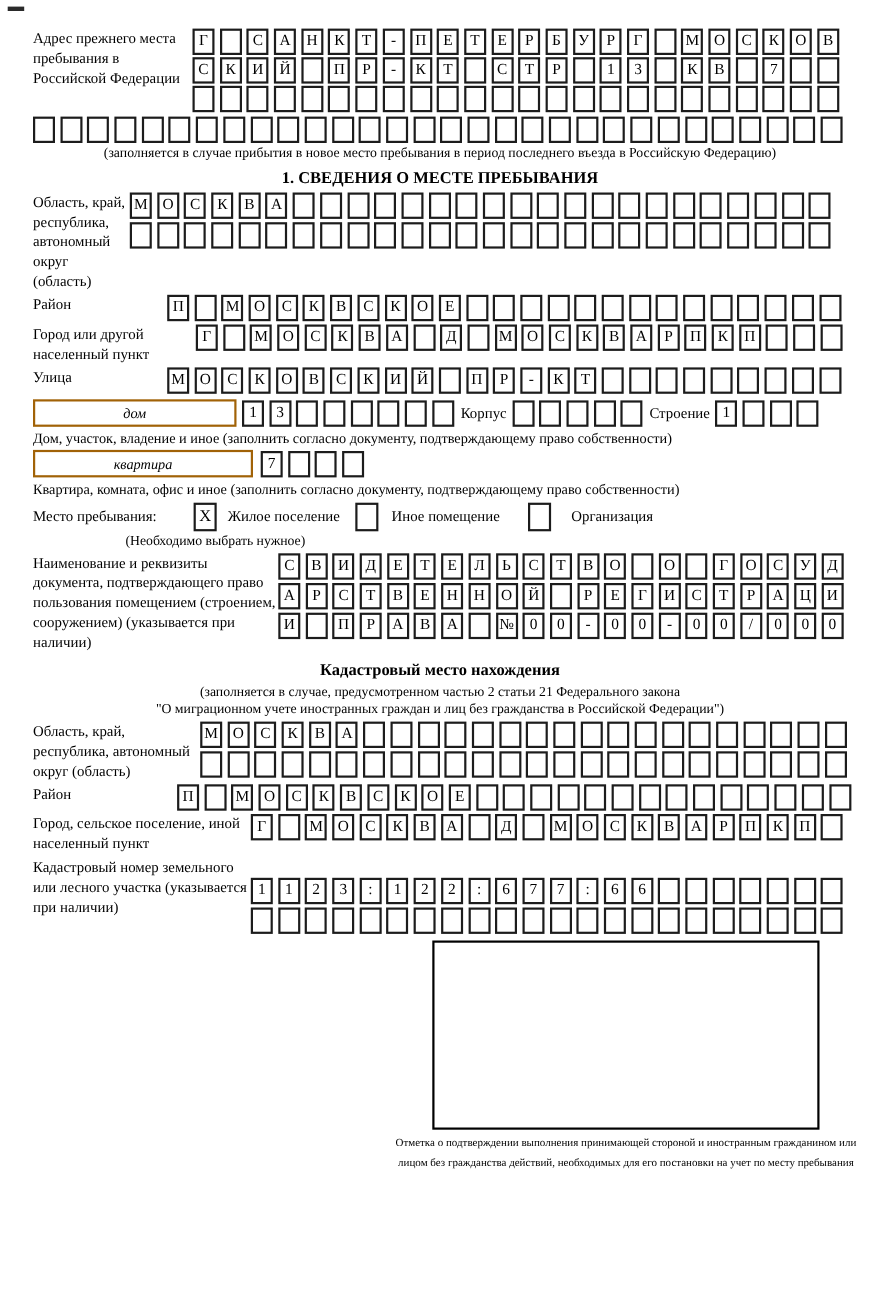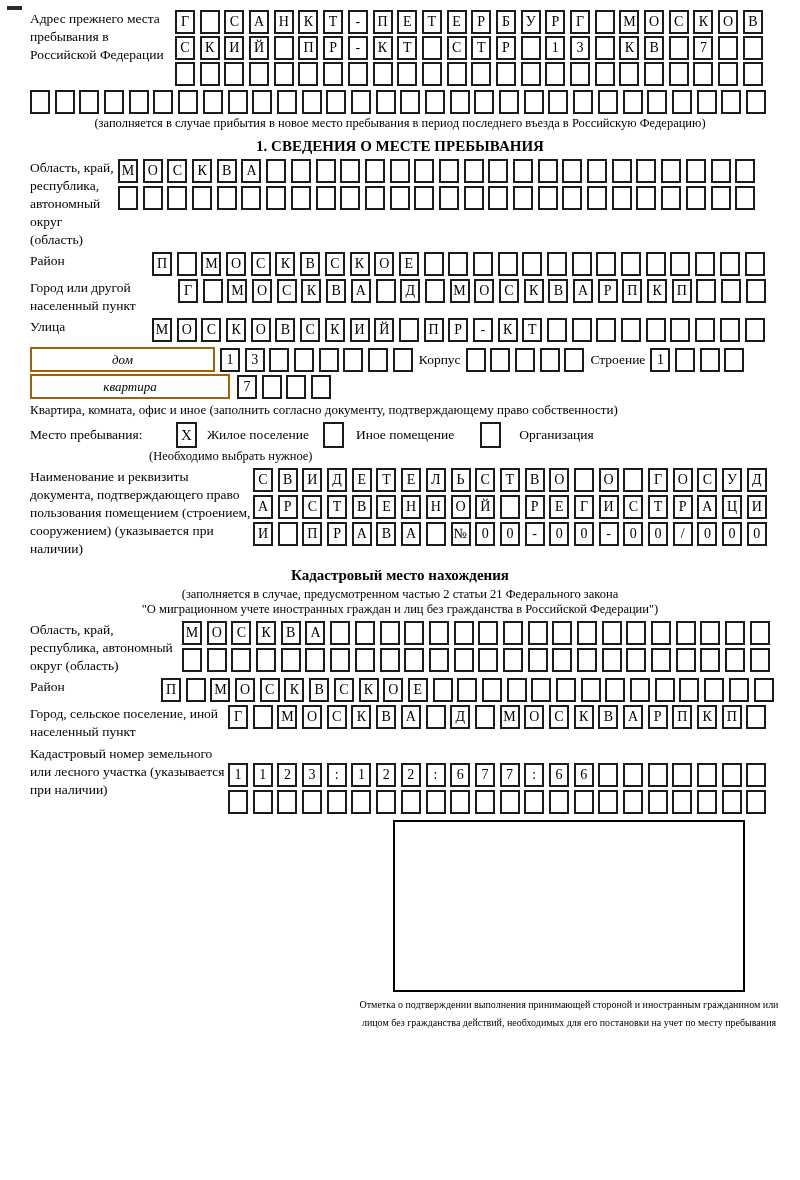--- a/index.html
+++ b/index.html
@@ -31,21 +31,21 @@
 </style>
 </head>
 <body>
 
 <div class="page">
   <div class="artifact"></div>
 
 
   <div class="content">
 
-    <div class="field" style="margin-top:10px">
+    <div class="field" style="margin-top:26px">
       <div class="flabel w143">Адрес прежнего места пребывания в Российской Федерации</div>
       <div class="cellcol">
         <div class="cells">
             <span class="cell">Г</span>
             <span class="cell"></span>
             <span class="cell">С</span>
             <span class="cell">А</span>
             <span class="cell">Н</span>
             <span class="cell">К</span>
             <span class="cell">Т</span>
@@ -332,20 +332,21 @@
           <span class="cell"></span>
         </div>
       <div class="flabel" style="margin-left:6px">Строение</div>
       <div class="cells" style="margin-left:5px">
           <span class="cell">1</span>
           <span class="cell"></span>
           <span class="cell"></span>
           <span class="cell"></span>
         </div>
     </div>
+    <div class="lnote mt3">Дом, участок, владение и иное (заполнить согласно документу, подтверждающему право собственности)</div>
 
     <div class="row-center mt2">
       <div class="widebox" style="width:200px">квартира</div>
       <div class="cells" style="margin-left:7px">
           <span class="cell">7</span>
           <span class="cell"></span>
           <span class="cell"></span>
           <span class="cell"></span>
         </div>
     </div>
@@ -353,21 +354,21 @@
 
     <div class="row-center mt4">
       <div class="flabel" style="width:146px">Место пребывания:</div>
       <div class="checkbox">X</div>
       <div class="flabel" style="margin-left:10px">Жилое поселение</div>
       <div class="checkbox" style="margin-left:14px"></div>
       <div class="flabel" style="margin-left:12px">Иное помещение</div>
       <div class="checkbox" style="margin-left:26px"></div>
       <div class="flabel" style="margin-left:18px">Организация</div>
     </div>
-    <div class="note" style="text-align:left;margin-left:119px;margin-top:1px">(Необходимо выбрать нужное)</div>
+    <div class="note" style="text-align:left;margin-left:84px;margin-top:1px">(Необходимо выбрать нужное)</div>
 
     <div class="field mt4">
       <div class="flabel w223">Наименование и реквизиты документа, подтверждающего право пользования помещением (строением, сооружением) (указывается при наличии)</div>
       <div class="cellcol" style="gap:3px">
         <div class="cells">
             <span class="cell">С</span>
             <span class="cell">В</span>
             <span class="cell">И</span>
             <span class="cell">Д</span>
             <span class="cell">Е</span>

